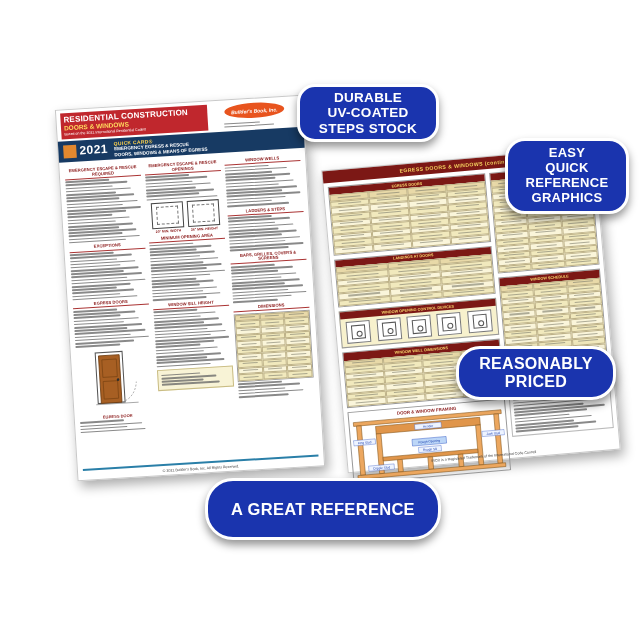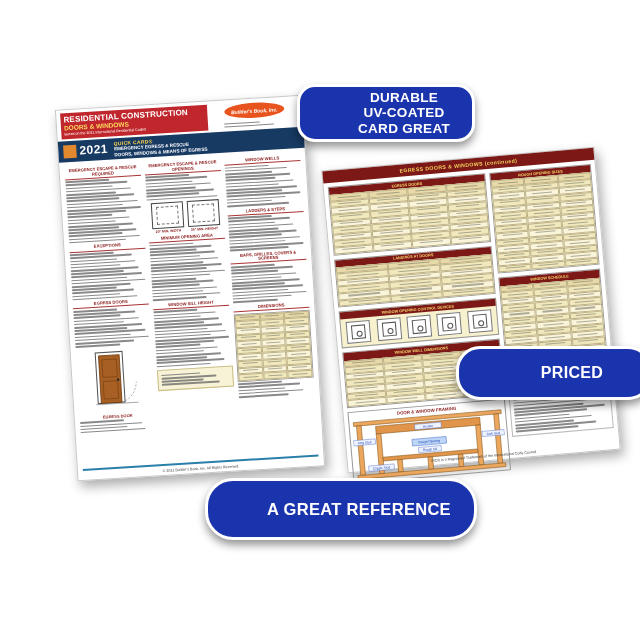--- a/index.html
+++ b/index.html
@@ -83,21 +83,21 @@
   .lbox-blue{fill:#bcd6f7;stroke:#3a5fc8;stroke-width:.5;}
   .ltext{font-size:3.3px;fill:#1b3fae;font-family:"Liberation Sans",sans-serif;}
 
   .notes{border:.5px solid #bbb;padding:2px 3px;background:#fff;}
   .rc-foot{position:absolute;left:0;right:0;bottom:2px;text-align:center;font-size:3.6px;color:#444;}
 
   
   .badge{position:absolute;background:#1a34ae;color:#fff;border:3px solid #fff;
          box-shadow:0 5px 8px rgba(0,0,0,.42);display:flex;flex-direction:column;align-items:center;
          justify-content:center;font-weight:bold;text-align:center;z-index:10;line-height:1.14;
-         letter-spacing:.3px;padding-left:36px;}
+         letter-spacing:.3px;}
   .b-durable{left:297px;top:84px;width:136px;height:52px;font-size:13.5px;border-radius:18px;}
   .b-easy{left:505px;top:138px;width:118px;height:70px;font-size:13px;border-radius:20px;}
   .b-clear{left:25px;top:202px;width:124px;height:68px;font-size:14px;border-radius:20px;}
   .b-priced{left:456px;top:346px;width:154px;height:48px;font-size:16px;border-radius:24px;}
   .b-toolbox{left:205px;top:478px;width:230px;height:56px;font-size:16.5px;border-radius:28px;}
 </style>
 </head>
 <body>
 
 <div class="stage">
@@ -745,22 +745,29 @@
             </div>
         </div>
       </div>
     </div>
     <div class="rc-foot">IRC® is a Registered Trademark of the International Code Council</div>
   </div>
 
   <div class="badge b-durable">
     <div>DURABLE</div>
     <div>UV-COATED</div>
-    <div>CARD GREAT</div>
+    <div>STEPS STOCK</div>
+  </div>
+  <div class="badge b-easy">
+    <div>EASY</div>
+    <div>QUICK</div>
+    <div>REFERENCE</div>
+    <div>GRAPHICS</div>
   </div>
   <div class="badge b-priced">
+    <div>REASONABLY</div>
     <div>PRICED</div>
   </div>
   <div class="badge b-toolbox">
     <div>A GREAT REFERENCE</div>
   </div>
 
 </div>
 
 </body></html>

